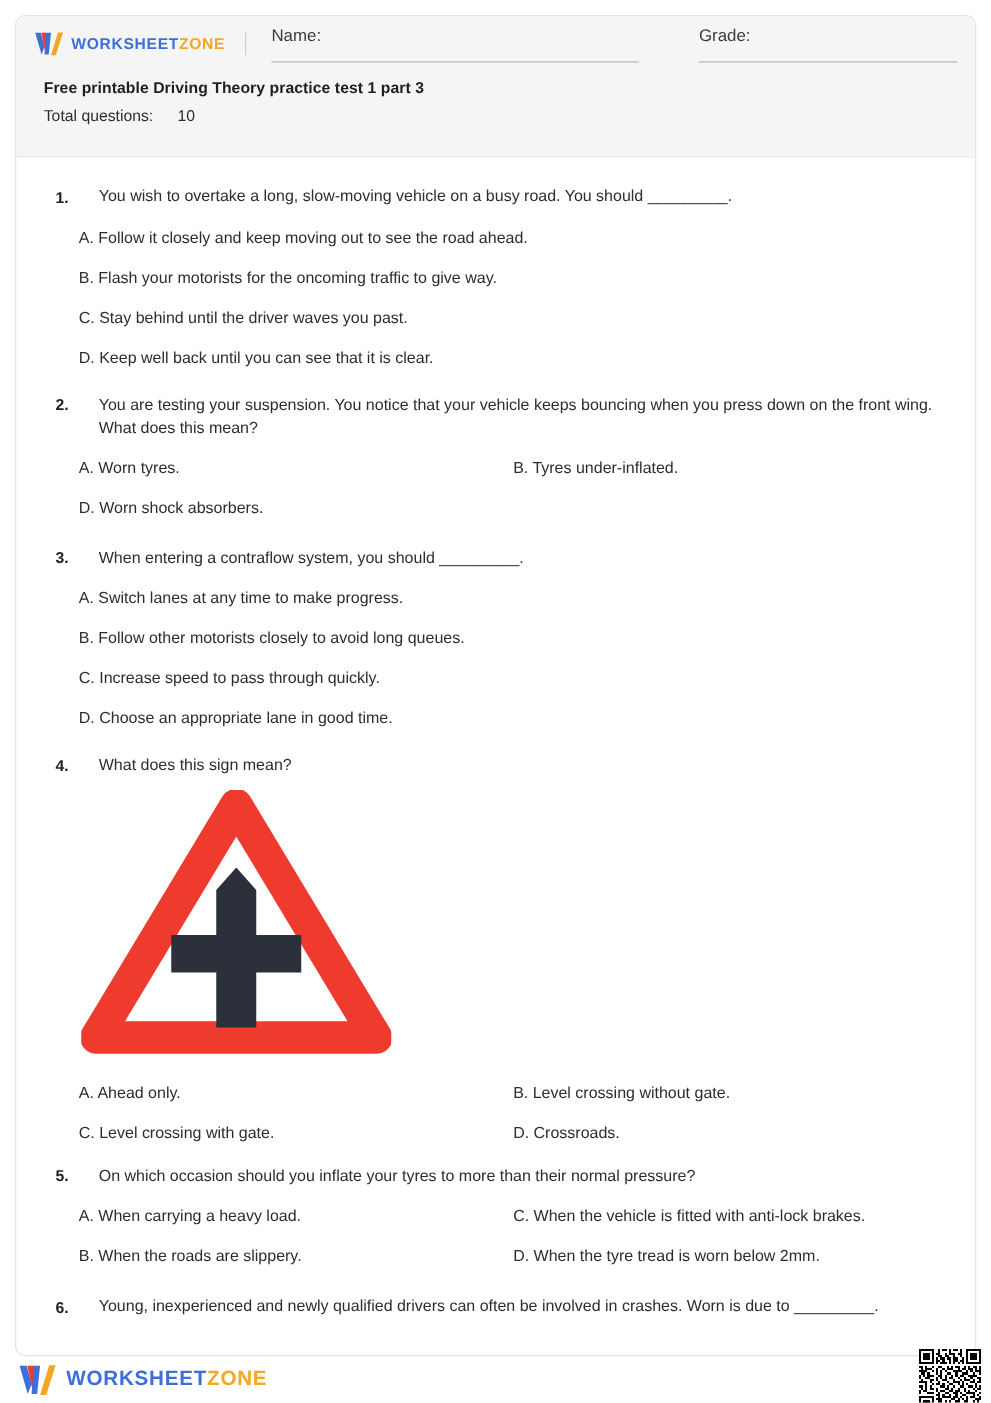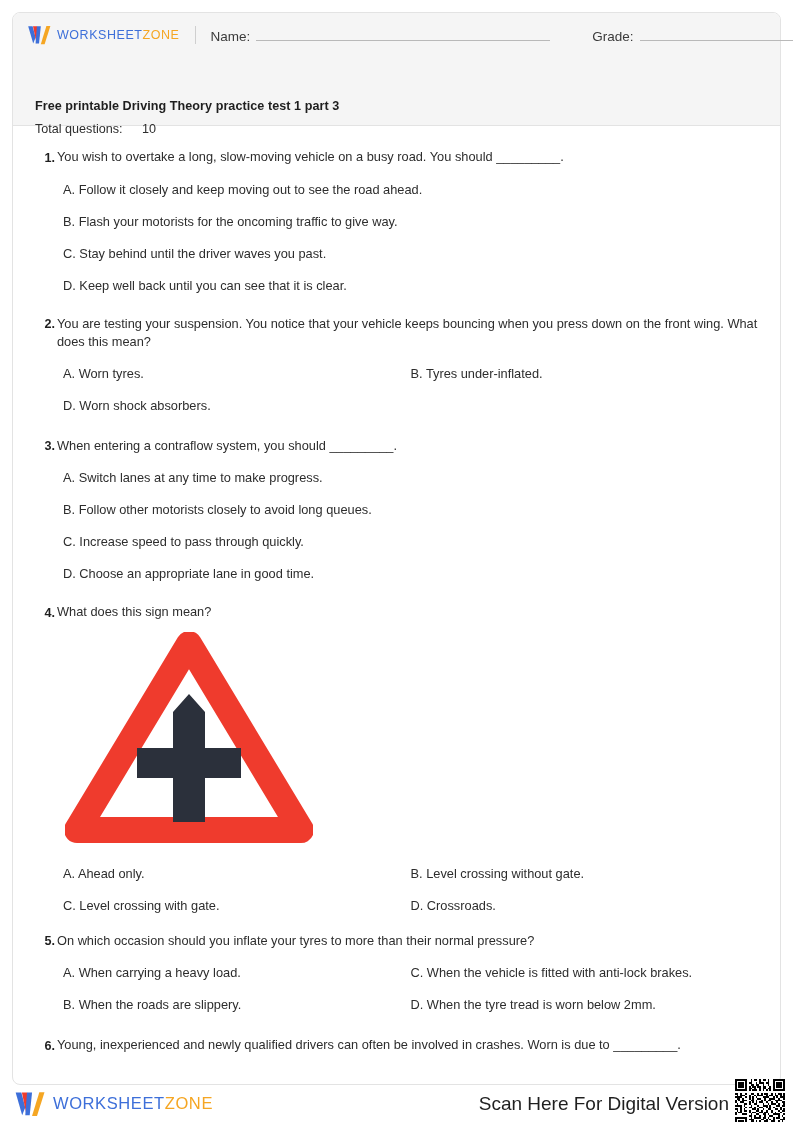--- a/index.html
+++ b/index.html
@@ -53,21 +53,21 @@
     flex: 0 0 auto;
   }
   .logo-mark {
     width: 26px;
     height: 20px;
     display: block;
     flex: 0 0 auto;
   }
   .logo-text {
     font-size: 12.5px;
-    font-weight: normal;
+    font-weight: bold;
     letter-spacing: 0.55px;
     margin-left: 4px;
     white-space: nowrap;
     text-align: center;
   }
   .logo-text .w-part { color: #3d6fd9; }
   .logo-text .z-part { color: #f5a623; }
 
   .logo-divider {
     width: 1px;
@@ -75,35 +75,35 @@
     background: #cfcfcf;
     margin: 0 14px 0 16px;
     flex: 0 0 auto;
   }
 
   .field {
     display: flex;
     align-items: baseline;
     font-size: 13.5px;
     color: #3b3b3b;
+    flex-direction: column;
   }
   .field-label { white-space: nowrap; }
   .field-rule {
     border-bottom: 1px solid #b9b9b9;
     margin-left: 6px;
     height: 13px;
   }
   .field-name { flex: 0 0 auto; }
   .field-name .field-rule { width: 294px; }
   .field-grade { margin-left: 42px; flex: 1 1 auto; }
   .field-grade .field-rule { width: 207px; }
 
   .header-meta {
     padding: 6px 20px 0 22px;
-    margin-top: 36px;
   }
   .worksheet-title {
     font-size: 12.6px;
     font-weight: bold;
     color: #1f1f1f;
     letter-spacing: 0.05px;
   }
   .total-row {
     margin-top: 9px;
     font-size: 12.6px;
@@ -126,21 +126,21 @@
     flex: 0 0 auto;
     width: 20px;
     text-align: right;
     font-size: 12.6px;
     font-weight: bold;
     color: #1f1f1f;
     line-height: 18px;
     padding-top: 0.5px;
   }
   .q-text {
-    margin-left: 2px;
+    margin-left: 24px;
     font-size: 12.8px;
     line-height: 18px;
     color: #2d2d2d;
     flex: 1 1 auto;
   }
 
   .answers {
     margin-top: 14px;
     padding-left: 28px;
   }
@@ -351,21 +351,20 @@
       <path d="M1.2 1.2 L5.6 1.2 L8.6 12.6 L6.2 18.6 Z" fill="#3d6fd9"></path>
       <path d="M6.0 1.2 L10.0 1.2 L12.4 10.8 L9.6 18.6 Z" fill="#ef3b2d"></path>
       <path d="M9.9 1.2 L13.8 1.2 L12.0 18.6 L8.6 18.6 Z" fill="#3d6fd9"></path>
       <path d="M19.4 0.9 L23.4 0.9 L17.6 19.2 L13.8 19.2 Z" fill="#f5a623"></path>
     </svg>
     <span class="logo-text"><span class="w-part">WORKSHEET</span><span class="z-part">ZONE</span></span>
   </div>
 
   <div class="footer-spacer"></div>
 
-  <div class="scan-text">Scan Here For Digital Version</div>
 
   <svg class="qr" width="50" height="50" viewBox="0 0 29 29" shape-rendering="crispEdges">
     <rect width="29" height="29" fill="#ffffff"></rect>
     <g fill="#000000">
 
       <path d="M0 0h7v7h-7z"></path>
         <path d="M1 1h5v5h-5z" fill="#fff"></path>
         <path d="M2 2h3v3h-3z"></path>
 
       <path d="M22 0h7v7h-7z"></path>

